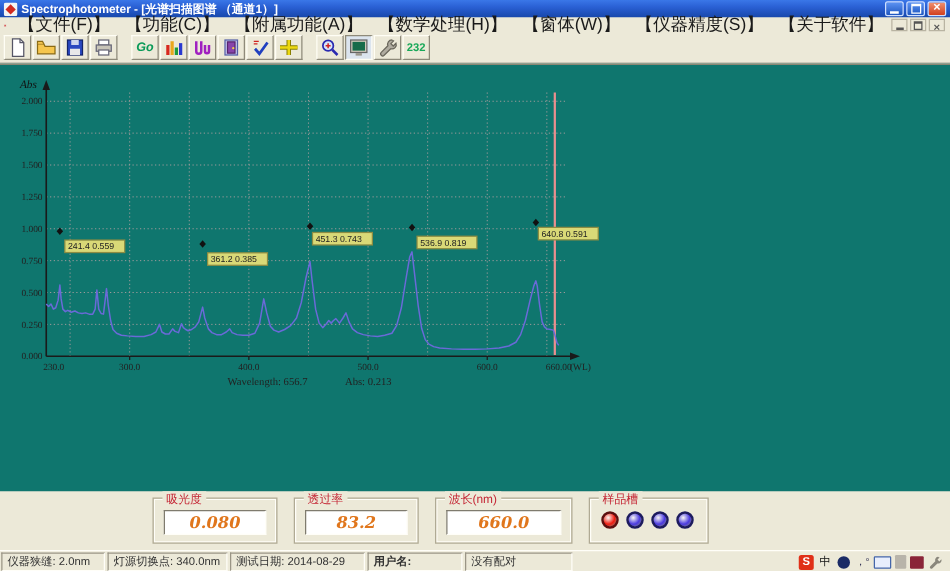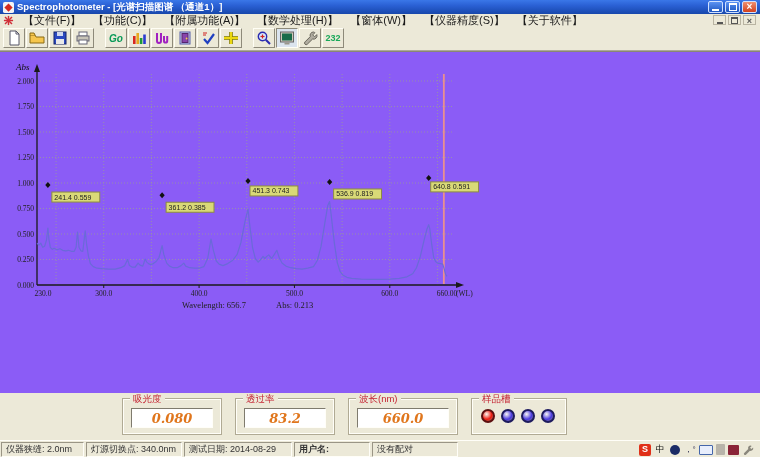--- a/index.html
+++ b/index.html
@@ -15,21 +15,21 @@
   .wbtn { width:15px; height:12px; border-radius:2px; border:1px solid #cfe0ff;
     background:linear-gradient(#5b92f2,#1e56c0); color:#fff; font-size:8px;
     display:flex; align-items:center; justify-content:center; line-height:1; }
   .wbtn.close { background:linear-gradient(#ef9070,#d2401e); }
   .glyph-min::before { content:""; display:block; width:7px; height:2px; background:#fff; margin-top:6px; }
   .glyph-restore::before { content:""; display:block; width:6px; height:5px; border:1px solid #fff; border-top-width:2px; }
   .glyph-close::before { content:"\00d7"; font-size:10px; font-weight:bold; }
 
   
   .menubar { height:12px; background:#ece9d8; display:flex; align-items:center;
-    font-size:11px; color:#1a1a1a; padding-left:2px; }
+    font-size:14px; color:#1a1a1a; padding-left:2px; }
   .sys-icon { width:11px; height:11px; margin:0 3px 0 1px; }
   .menu-item { padding:0 6px; white-space:nowrap; }
   .mdi-controls { margin-left:auto; display:flex; gap:2px; padding-right:4px; }
   .mdibtn { width:13px; height:10px; border:1px solid #b9b4a2; background:#ece9d8;
     display:flex; align-items:center; justify-content:center; color:#444; }
   .mdibtn .glyph-min::before { background:#555; margin-top:5px; width:6px; }
   .mdibtn .glyph-restore::before { border-color:#555; width:5px; height:4px; }
   .mdibtn .glyph-close::before { color:#555; font-size:9px; }
 
   
@@ -37,21 +37,21 @@
     display:flex; align-items:center; padding:2px 3px; gap:1px; }
   .tbtn { width:22px; height:20px; display:flex; align-items:center; justify-content:center;
     background:#ece9d8; border:1px solid; border-color:#fffef5 #8e8a7a #8e8a7a #fffef5; padding:0; }
   .tbtn.pressed { border-color:#8e8a7a #fffef5 #fffef5 #8e8a7a; background:#dbe4ee; }
   .tgap { width:9px; }
   .tb-text { font-weight:bold; font-size:10px; font-style:italic; }
   .tb-go { color:#0a9a58; }
   .tb-232 { color:#18a858; font-style:normal; font-size:9px; }
 
   
-  .client { position:relative; height:342px; background:#8b5cf6; border-top:1px solid #8a8774; }
+  .client { position:relative; height:342px; background:#0f766e; border-top:1px solid #8a8774; }
   #chart-svg { position:absolute; left:4px; top:8px; }
 
   
   .bottom-panel { height:47px; background:#ece9d8; display:flex; align-items:center;
     padding-left:104px; gap:13px; }
   .groupbox { position:relative; height:37px; border:1px solid #b0aa94;
     box-shadow:inset 0 0 0 1px #fffef8; }
   .gb-abs { width:100px;margin-left:18px; } .gb-trans { width:100px; } .gb-wl { width:110px; } .gb-slot { width:96px; }
   .gb-legend { position:absolute; top:-6px; left:7px; background:#ece9d8; padding:0 3px;
     color:#c42433; font-size:9.5px; white-space:nowrap; }

